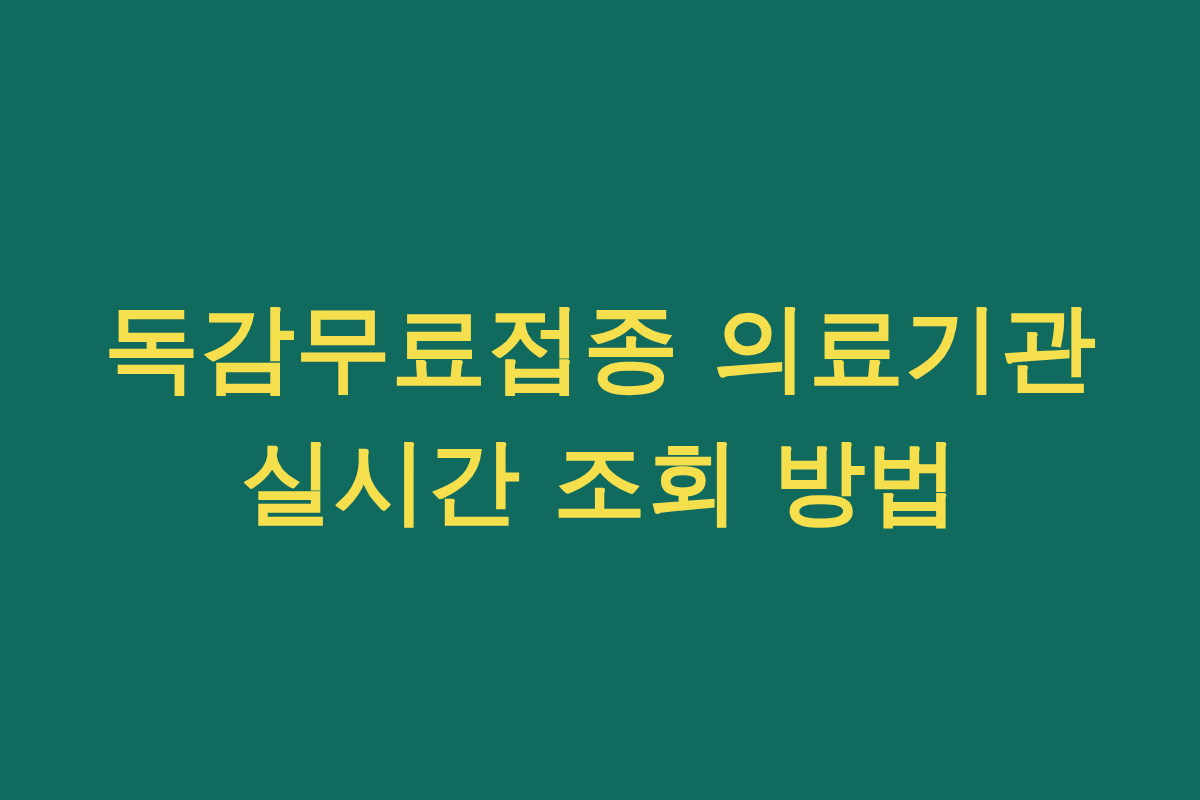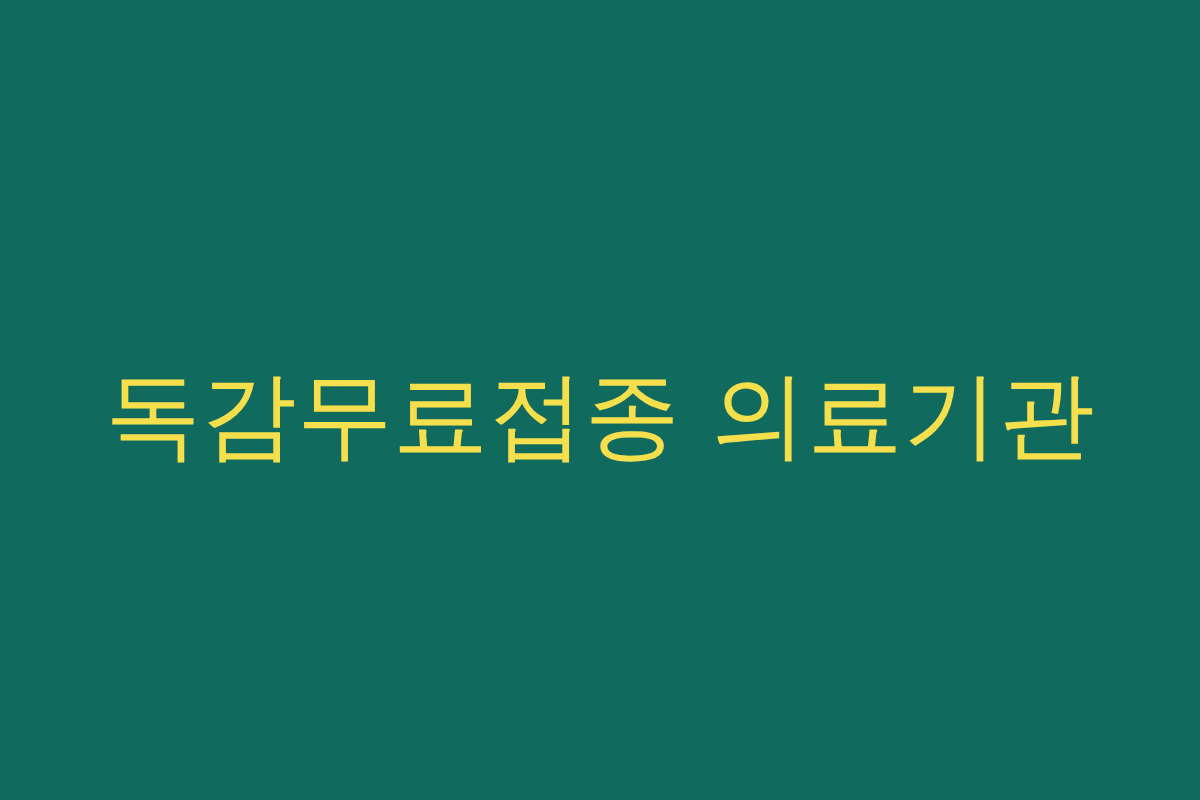--- a/index.html
+++ b/index.html
@@ -39,21 +39,21 @@
     justify-content: center;
     gap: 0;
     
     transform: translateY(14px);
   }
 
   .headline-line {
     display: block;
     color: #F5DF4D;
     font-family: "DejaVu Sans", "Liberation Sans", sans-serif;
-    font-weight: 400;
+    font-weight: 700;
     font-size: 112px;
     line-height: 135px;
     letter-spacing: 0.5px;
     white-space: nowrap;
     -webkit-font-smoothing: antialiased;
   }
 
   .headline-line--primary {
     font-size: 112px;
   }
@@ -64,16 +64,17 @@
 </style>
 </head>
 <body>
 
 <div class="title-card" style="background: rgb(16, 106, 94);">
 
   <div class="headline">
 
     <span class="headline-line headline-line--primary" style="color: rgb(245, 223, 77); font-size: 95.4092px;">독감무료접종 의료기관</span>
 
+    <span class="headline-line headline-line--secondary" style="color: rgb(245, 223, 77); font-size: 92.8072px;">실시간 조회 방법</span>
 
   </div>
 
 </div>
 
 </body></html>

